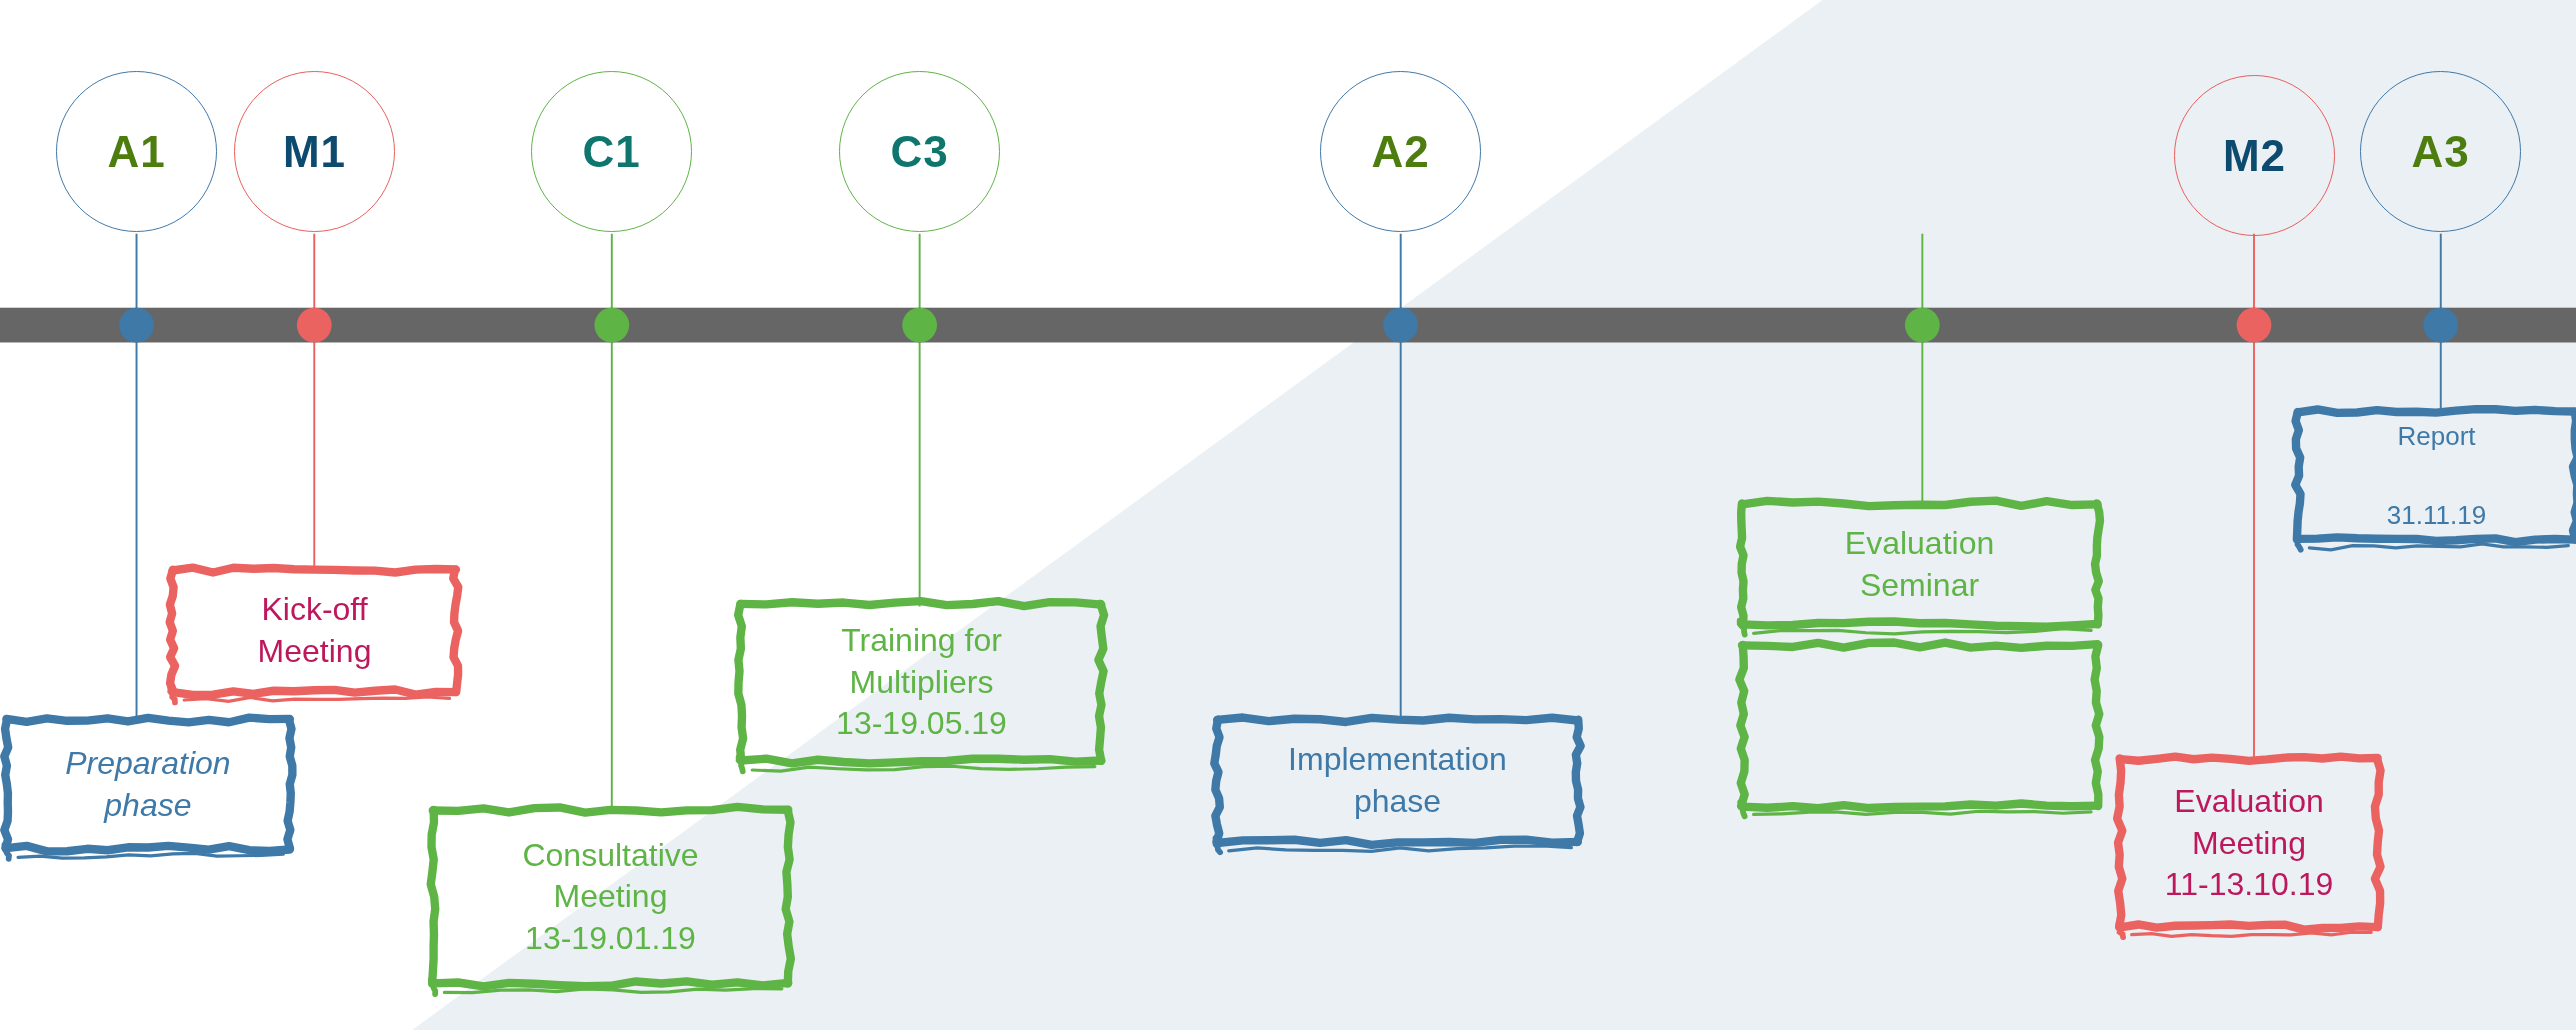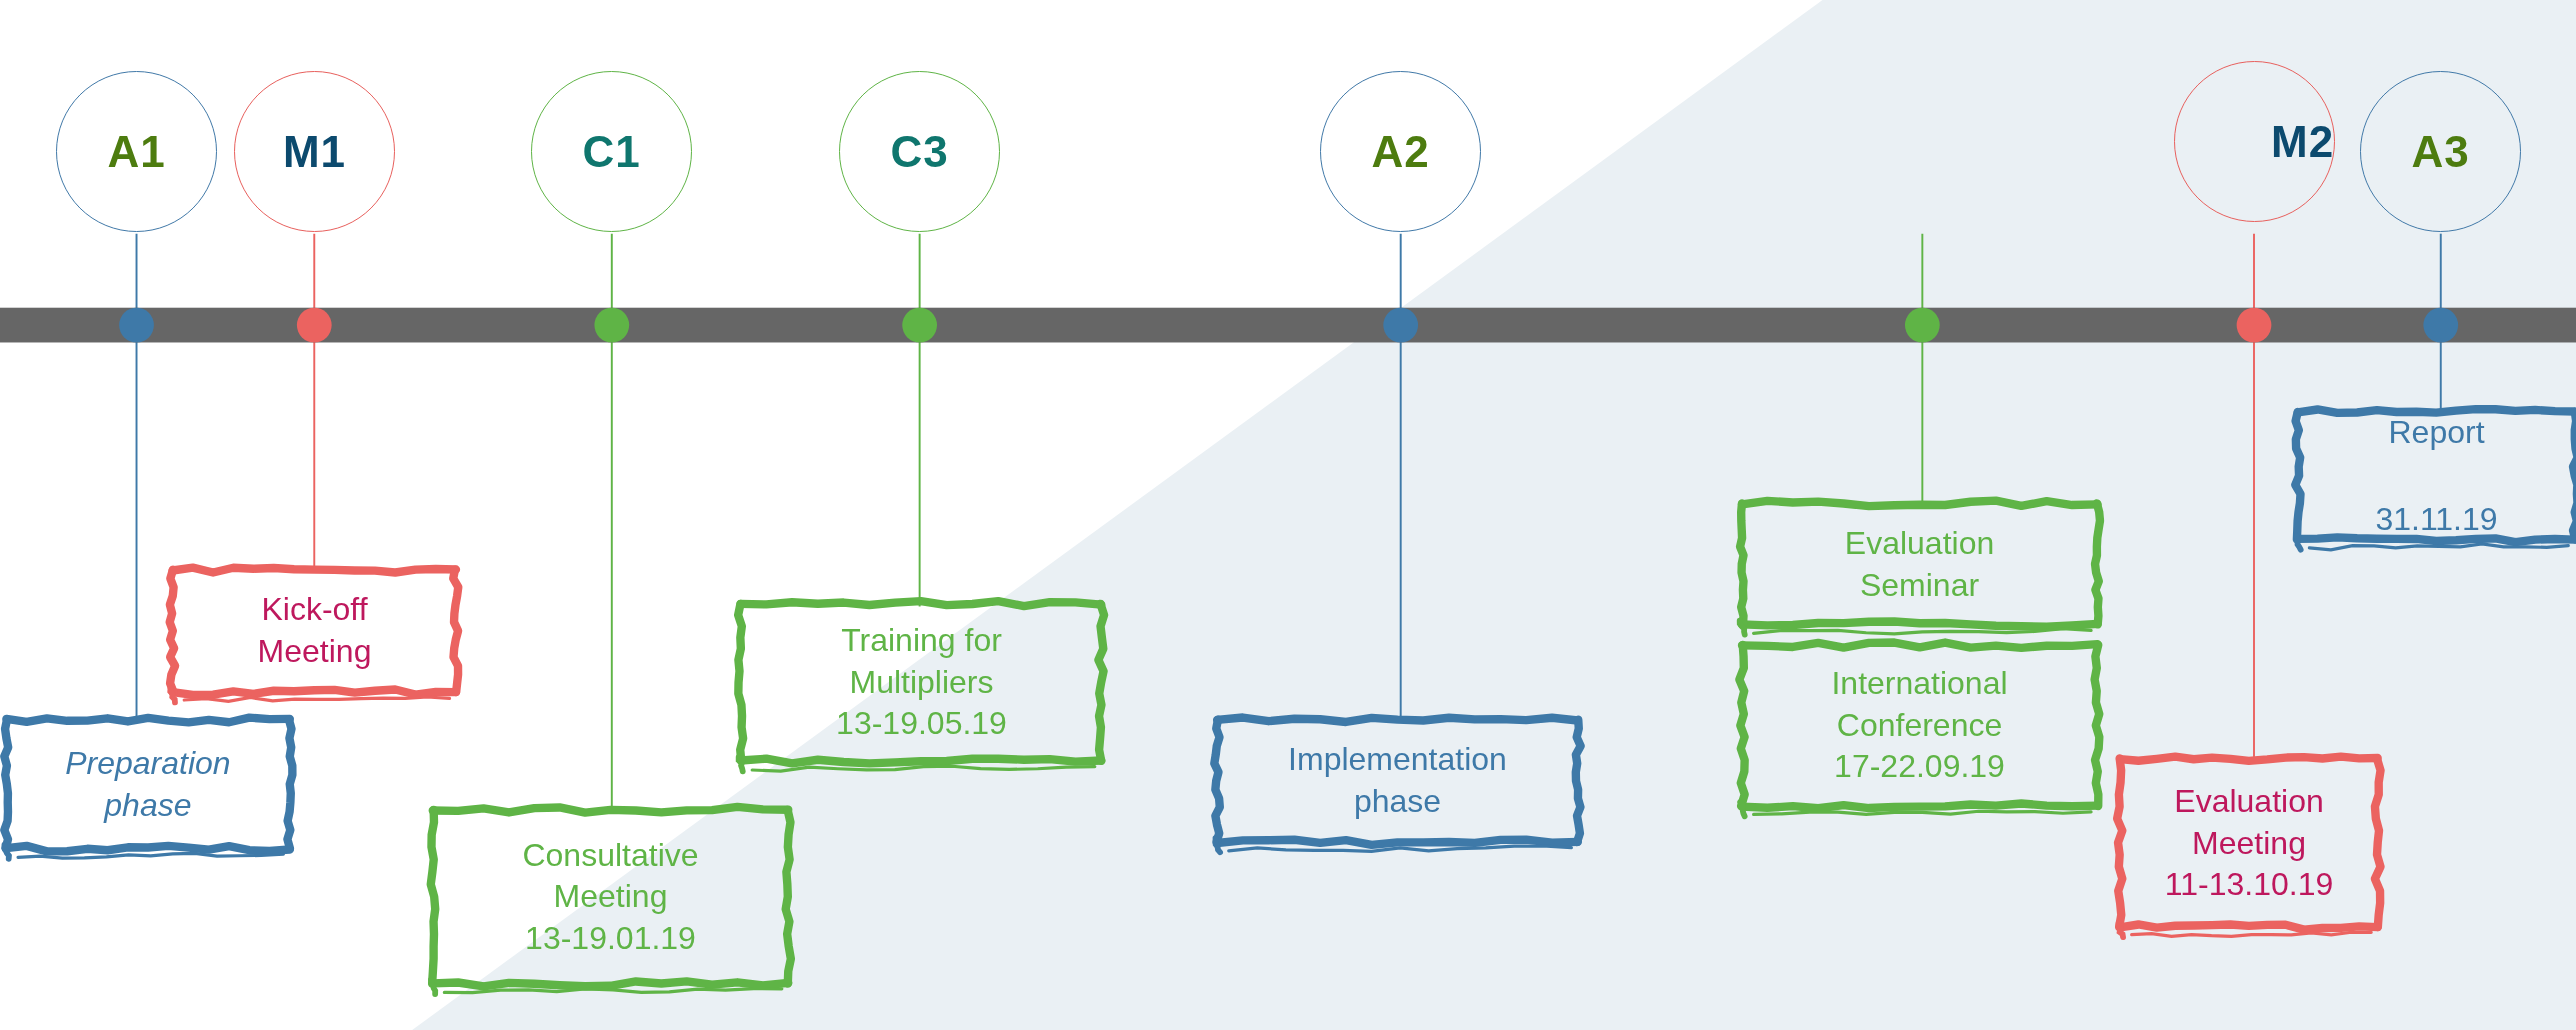--- a/index.html
+++ b/index.html
@@ -171,21 +171,21 @@
       </div>
       <div class="mcircle c-green" style="left: 531px; top: 71px; width: 161px; height: 161px;">
         <span class="mlabel t-green" style="font-size: 44px;">C1</span>
       </div>
       <div class="mcircle c-green" style="left: 839px; top: 71px; width: 161px; height: 161px;">
         <span class="mlabel t-green" style="font-size: 44px;">C3</span>
       </div>
       <div class="mcircle c-blue" style="left: 1320px; top: 71px; width: 161px; height: 161px;">
         <span class="mlabel t-blue" style="font-size: 44px;">A2</span>
       </div>
-      <div class="mcircle c-red" style="left: 2174px; top: 61px; width: 161px; height: 161px; justify-content: flex-end;">
+      <div class="mcircle c-red" style="left: 2174px; top: 75px; width: 161px; height: 161px;">
         <span class="mlabel t-red" style="font-size: 44px;">M2</span>
       </div>
       <div class="mcircle c-blue" style="left: 2360px; top: 71px; width: 161px; height: 161px;">
         <span class="mlabel t-blue" style="font-size: 44px;">A3</span>
       </div>
       <div class="rbox blue-text" style="left: 6.4px; top: 720px; width: 283px; height: 129px; font-size: 32px; font-style: italic;">
         <span class="rline">Preparation</span>
         <span class="rline">phase</span>
       </div>
       <div class="rbox red-text" style="left: 173px; top: 570px; width: 283px; height: 122px; font-size: 32px;">
@@ -203,30 +203,25 @@
         <span class="rline">13-19.05.19</span>
       </div>
       <div class="rbox blue-text" style="left: 1217px; top: 720px; width: 361px; height: 122px; font-size: 32px;">
         <span class="rline">Implementation</span>
         <span class="rline">phase</span>
       </div>
       <div class="rbox green-text" style="left: 1742px; top: 504px; width: 355px; height: 121px; font-size: 32px;">
         <span class="rline">Evaluation</span>
         <span class="rline">Seminar</span>
       </div>
-      <div class="rbox green-text" style="left: 1742px; top: 645px; width: 355px; height: 161px; font-size: 32px;">
-        <span class="rline">International</span>
-        <span class="rline">Conference</span>
-        <span class="rline">17-22.09.19</span>
-      </div>
       <div class="rbox red-text" style="left: 2120px; top: 759px; width: 258px; height: 169px; font-size: 32px;">
         <span class="rline">Evaluation</span>
         <span class="rline">Meeting</span>
         <span class="rline">11-13.10.19</span>
       </div>
-      <div class="rbox blue-text" style="left: 2298px; top: 412px; width: 277px; height: 128px; font-size: 32px; gap: 45px;">
+      <div class="rbox blue-text" style="left: 2298px; top: 412px; width: 277px; height: 128px; font-size: 26px; gap: 45px;">
         <span class="rline">Report</span>
         <span class="rline">31.11.19</span>
       </div>
     </div>
 
 </div>
 
 
 </body></html>

